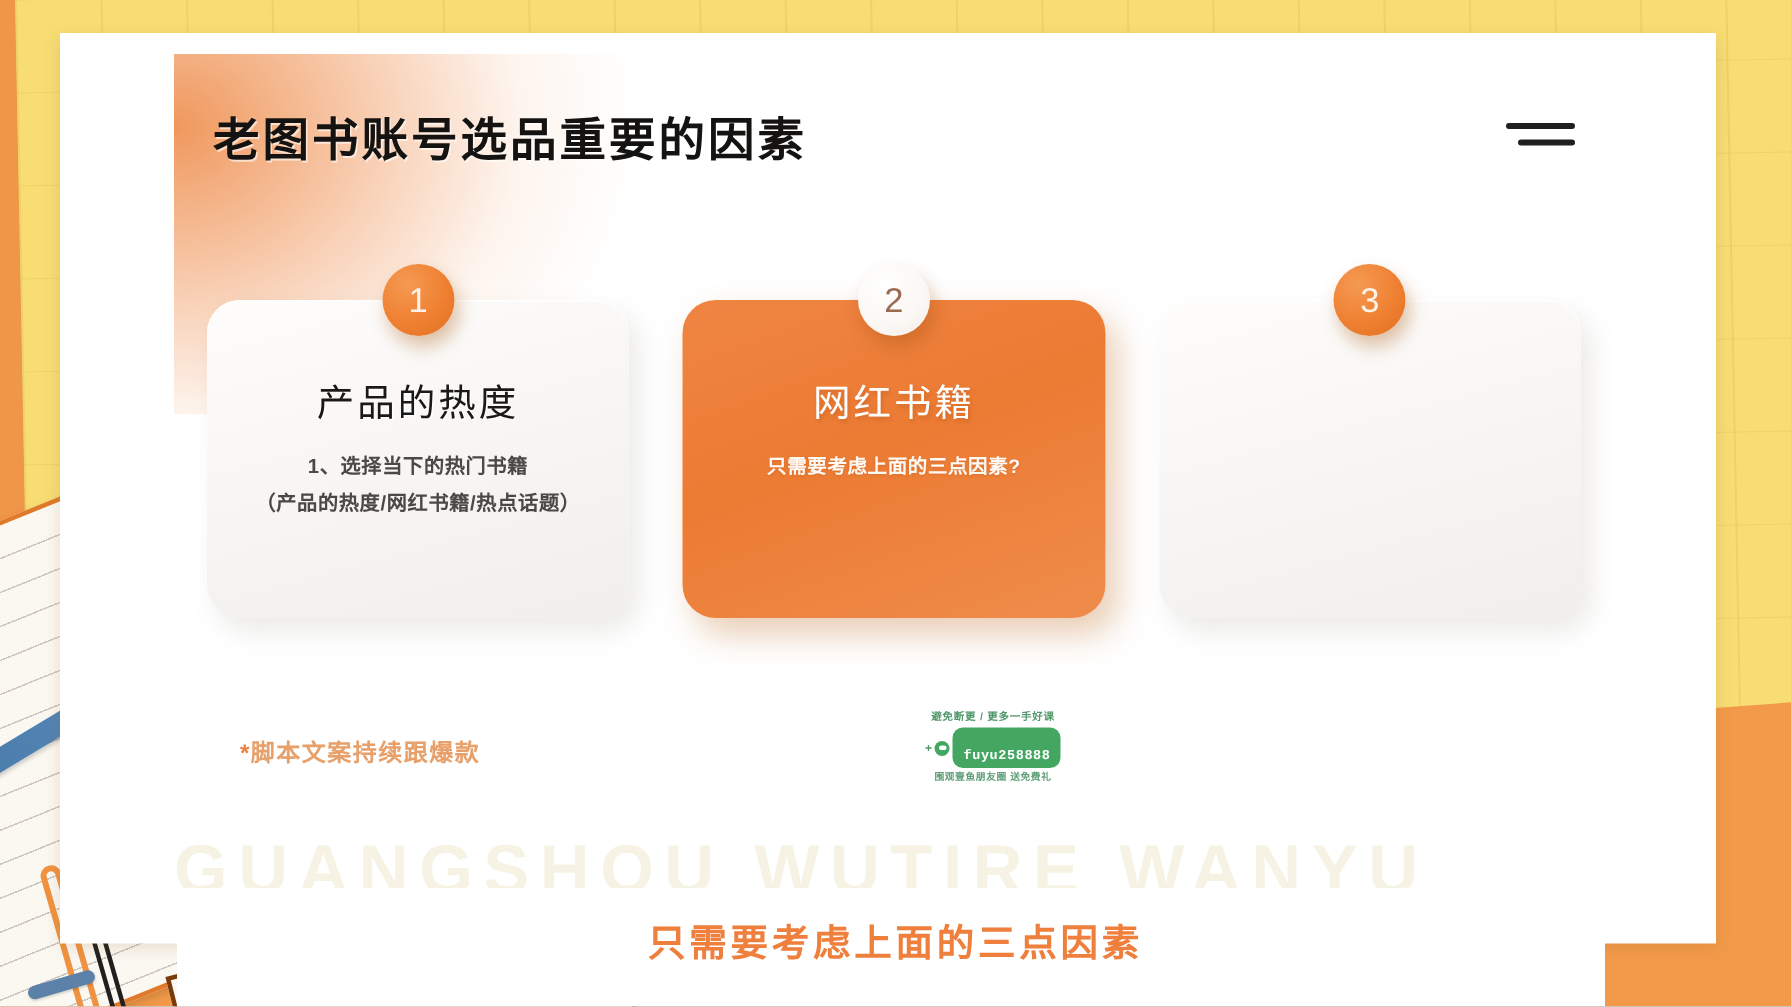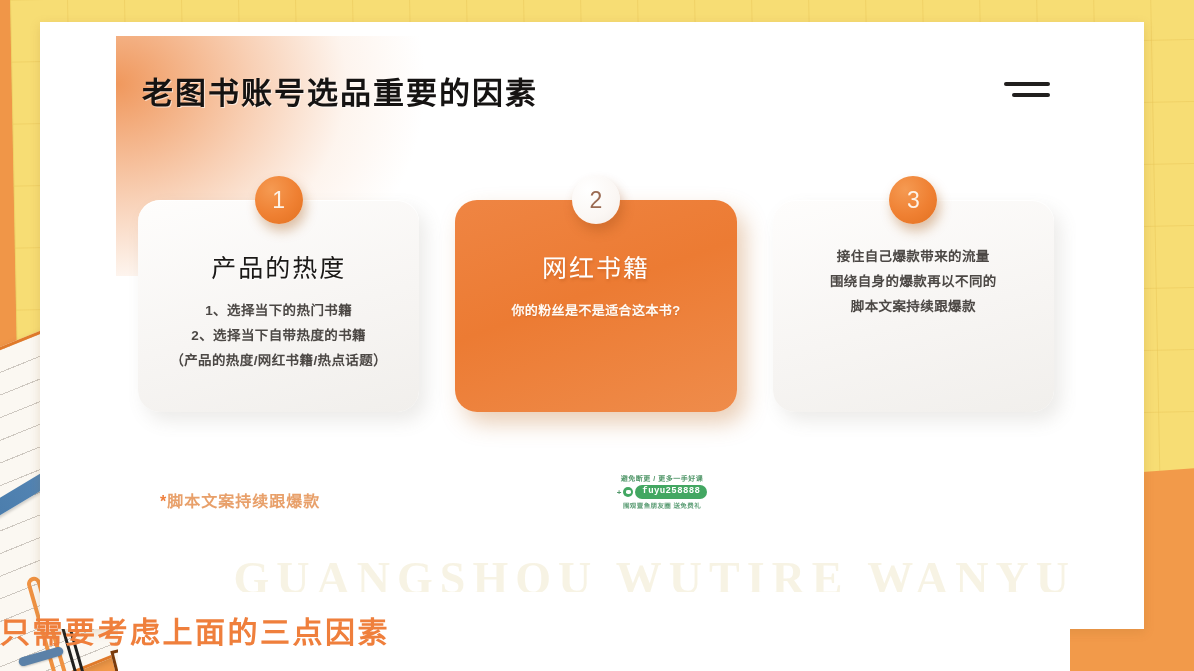--- a/index.html
+++ b/index.html
@@ -358,55 +358,56 @@
     background: #ffffff;
   }
   .wm-green .wm-pill {
     font-family: "Liberation Mono", "DejaVu Sans Mono", monospace;
     font-size: 9px;
     font-weight: 700;
     letter-spacing: .4px;
     color: #ffffff;
     background: #2f9e52;
     border-radius: 7px;
-    padding: 1px 7px 2px;
+    padding: 14px 7px 2px;
     line-height: 11px;
   }
   .wm-green .wm-bottom {
     font-size: 6.5px;
     font-weight: 700;
     letter-spacing: .4px;
     color: #4d9468;
     white-space: nowrap;
     margin-top: 2px;
     line-height: 9px;
   }
 
   
   .wm-big {
     position: absolute;
     left: 0; right: 0;
     top: 516px;
-    text-align: right;
-    font-family: Liberation Serif, serif;
+    text-align: left;
+    font-family: Liberation Sans, sans-serif;
     font-size: 46px;
     font-weight: 700;
     letter-spacing: 7px;
     color: rgba(226,210,150,.26);
     white-space: nowrap;
     pointer-events: none;
     user-select: none;
   }
 
   
   .caption {
     position: absolute;
     left: 0; right: 0;
     top: 608px;
-    font-size: 30px;
+    text-align: center;
+    font-size: 25px;
     font-weight: 700;
     letter-spacing: 2.5px;
     color: #ef7f3c;
     font-family: "Liberation Sans", "DejaVu Sans", sans-serif;
   }
 </style>
 </head>
 <body>
 
 <div id="stage">
@@ -439,40 +440,34 @@
       </div>
     </div>
 
     <div class="cards">
 
       <div class="card pale">
         <div class="badge orange">1</div>
         <div class="card-title">产品的热度</div>
         <div class="card-lines">
           <div class="card-line">1、选择当下的热门书籍</div>
-          <div class="card-line">2、选择当下自带热度的书籍</div>
           <div class="card-line">（产品的热度/网红书籍/热点话题）</div>
         </div>
       </div>
 
       <div class="card accent">
         <div class="badge white">2</div>
         <div class="card-title">网红书籍</div>
         <div class="card-lines">
-          <div class="card-line">你的粉丝是不是适合这本书?</div>
+          <div class="card-line">只需要考虑上面的三点因素?</div>
         </div>
       </div>
 
       <div class="card pale">
         <div class="badge orange">3</div>
-        <div class="card-lines">
-          <div class="card-line">接住自己爆款带来的流量</div>
-          <div class="card-line">围绕自身的爆款再以不同的</div>
-          <div class="card-line">脚本文案持续跟爆款</div>
-        </div>
       </div>
 
     </div>
 
     <div class="footnote">
       <span class="star">*</span><span>脚本文案持续跟爆款</span>
     </div>
 
     <div class="wm-green">
       <div class="wm-top">避免断更 / 更多一手好课</div>

